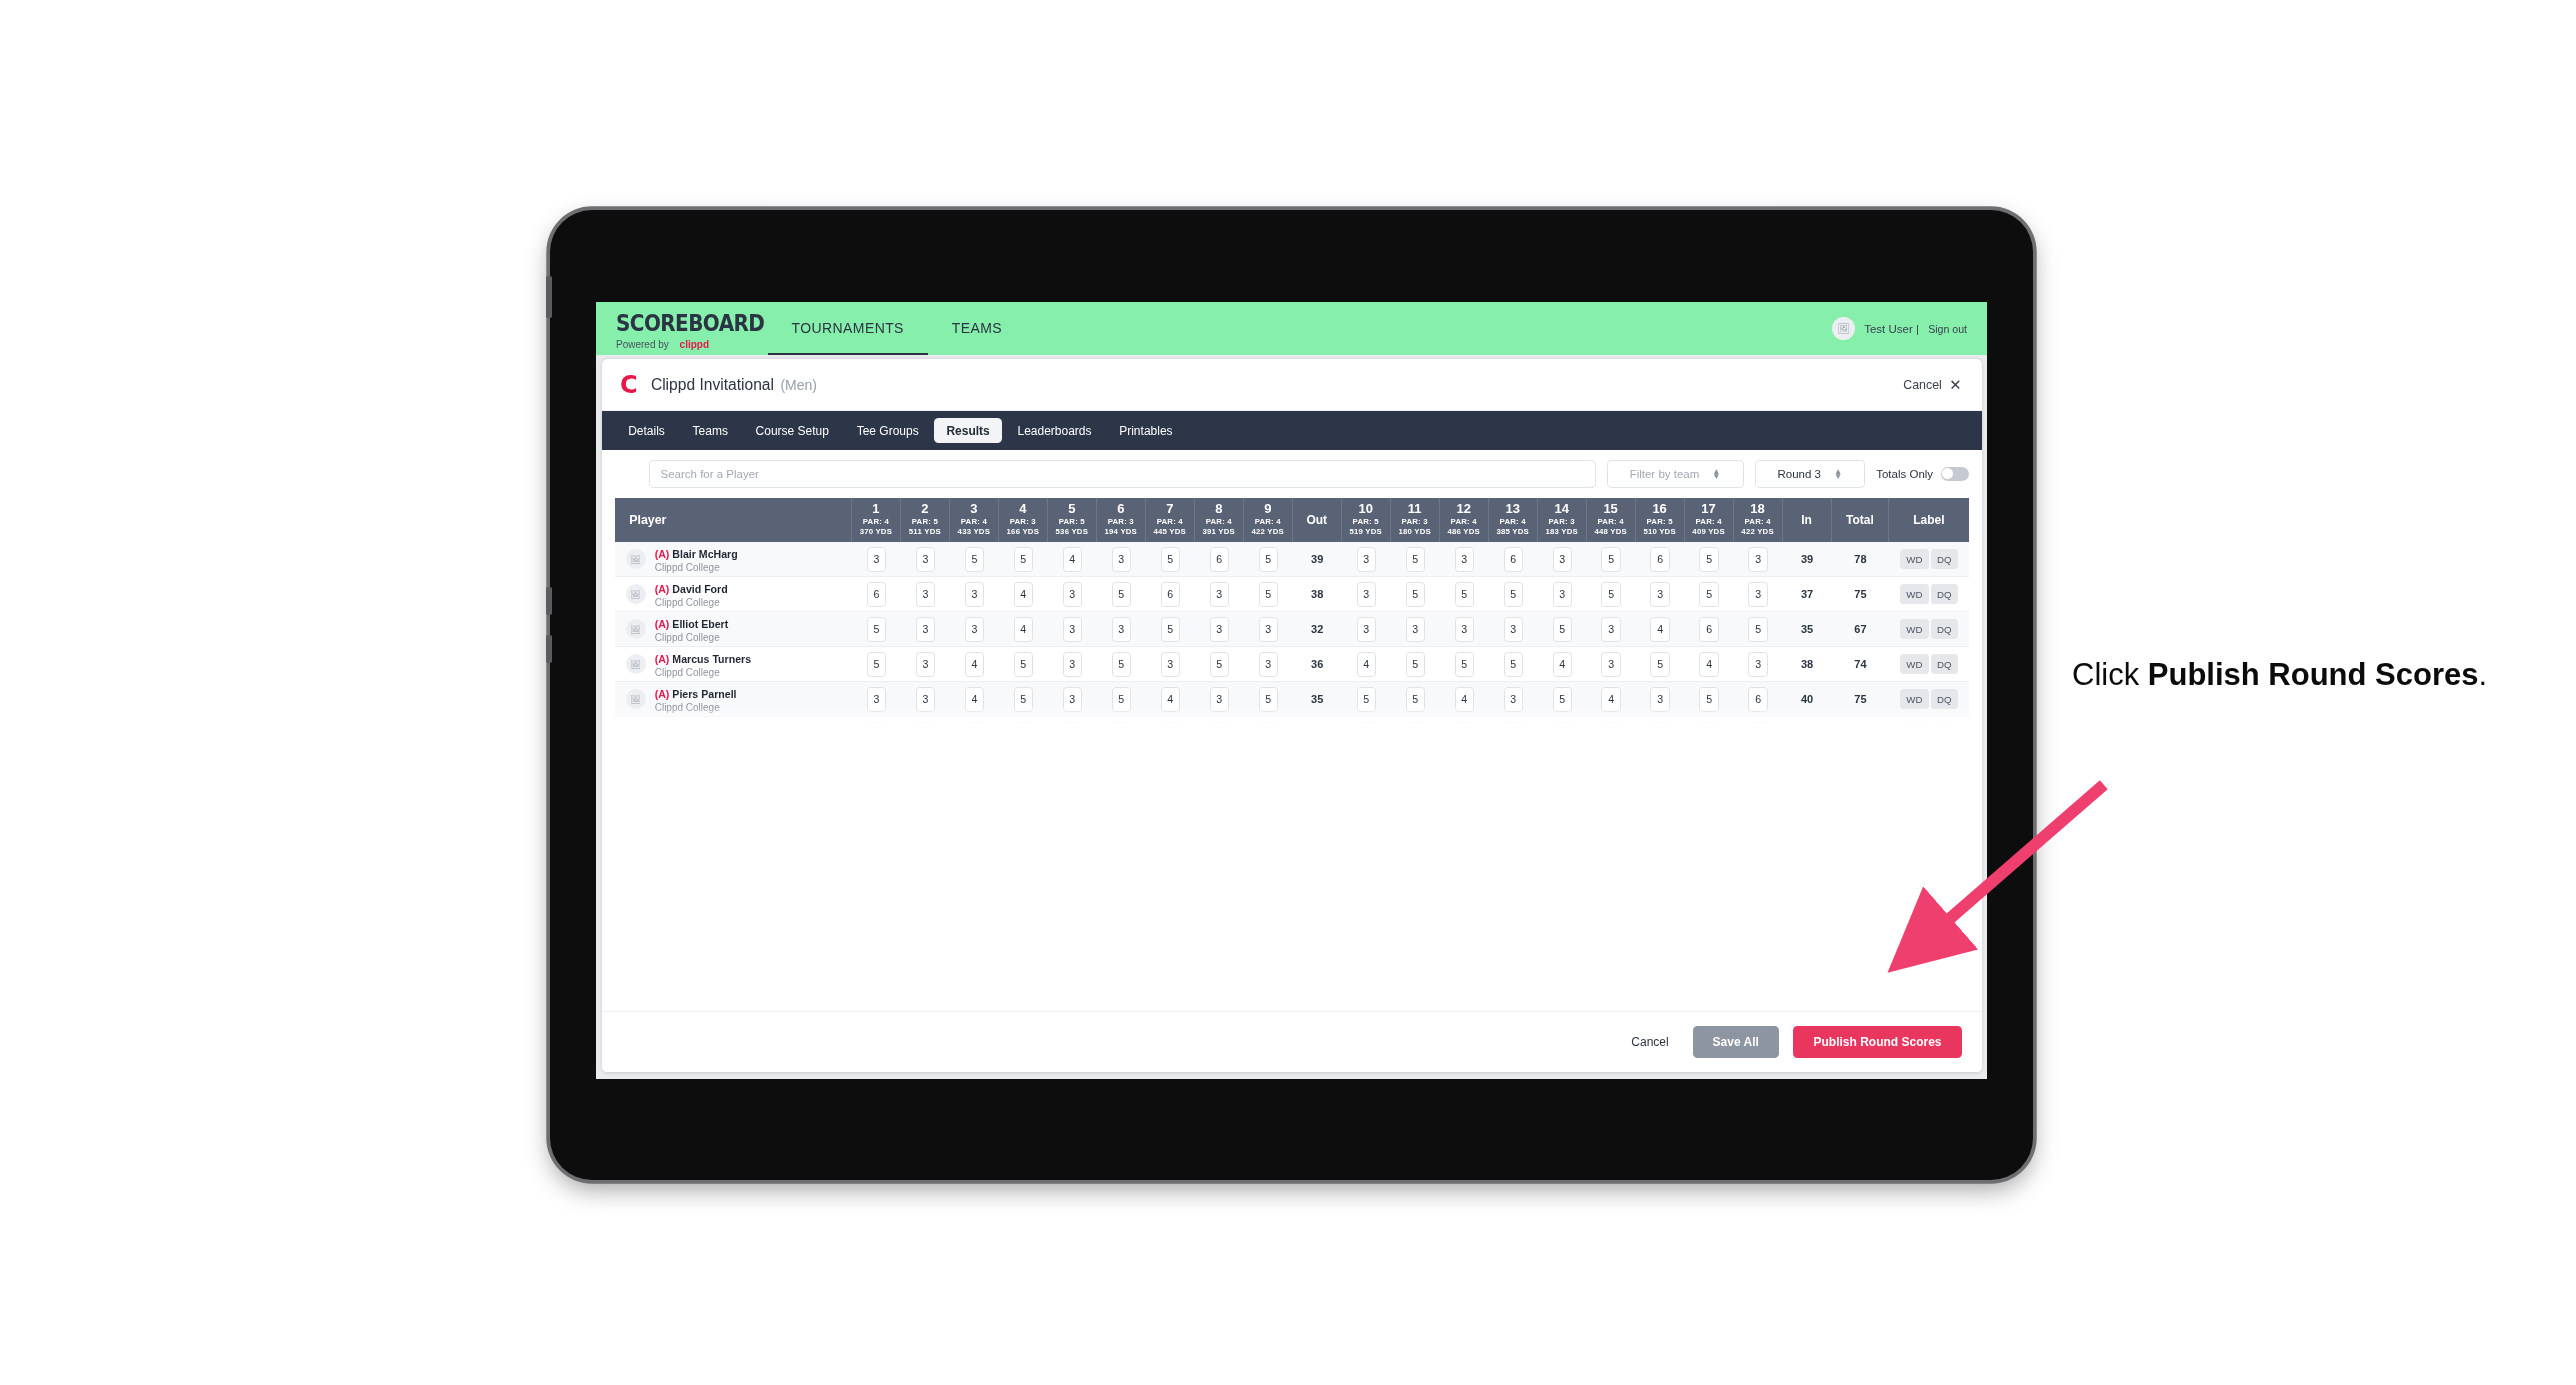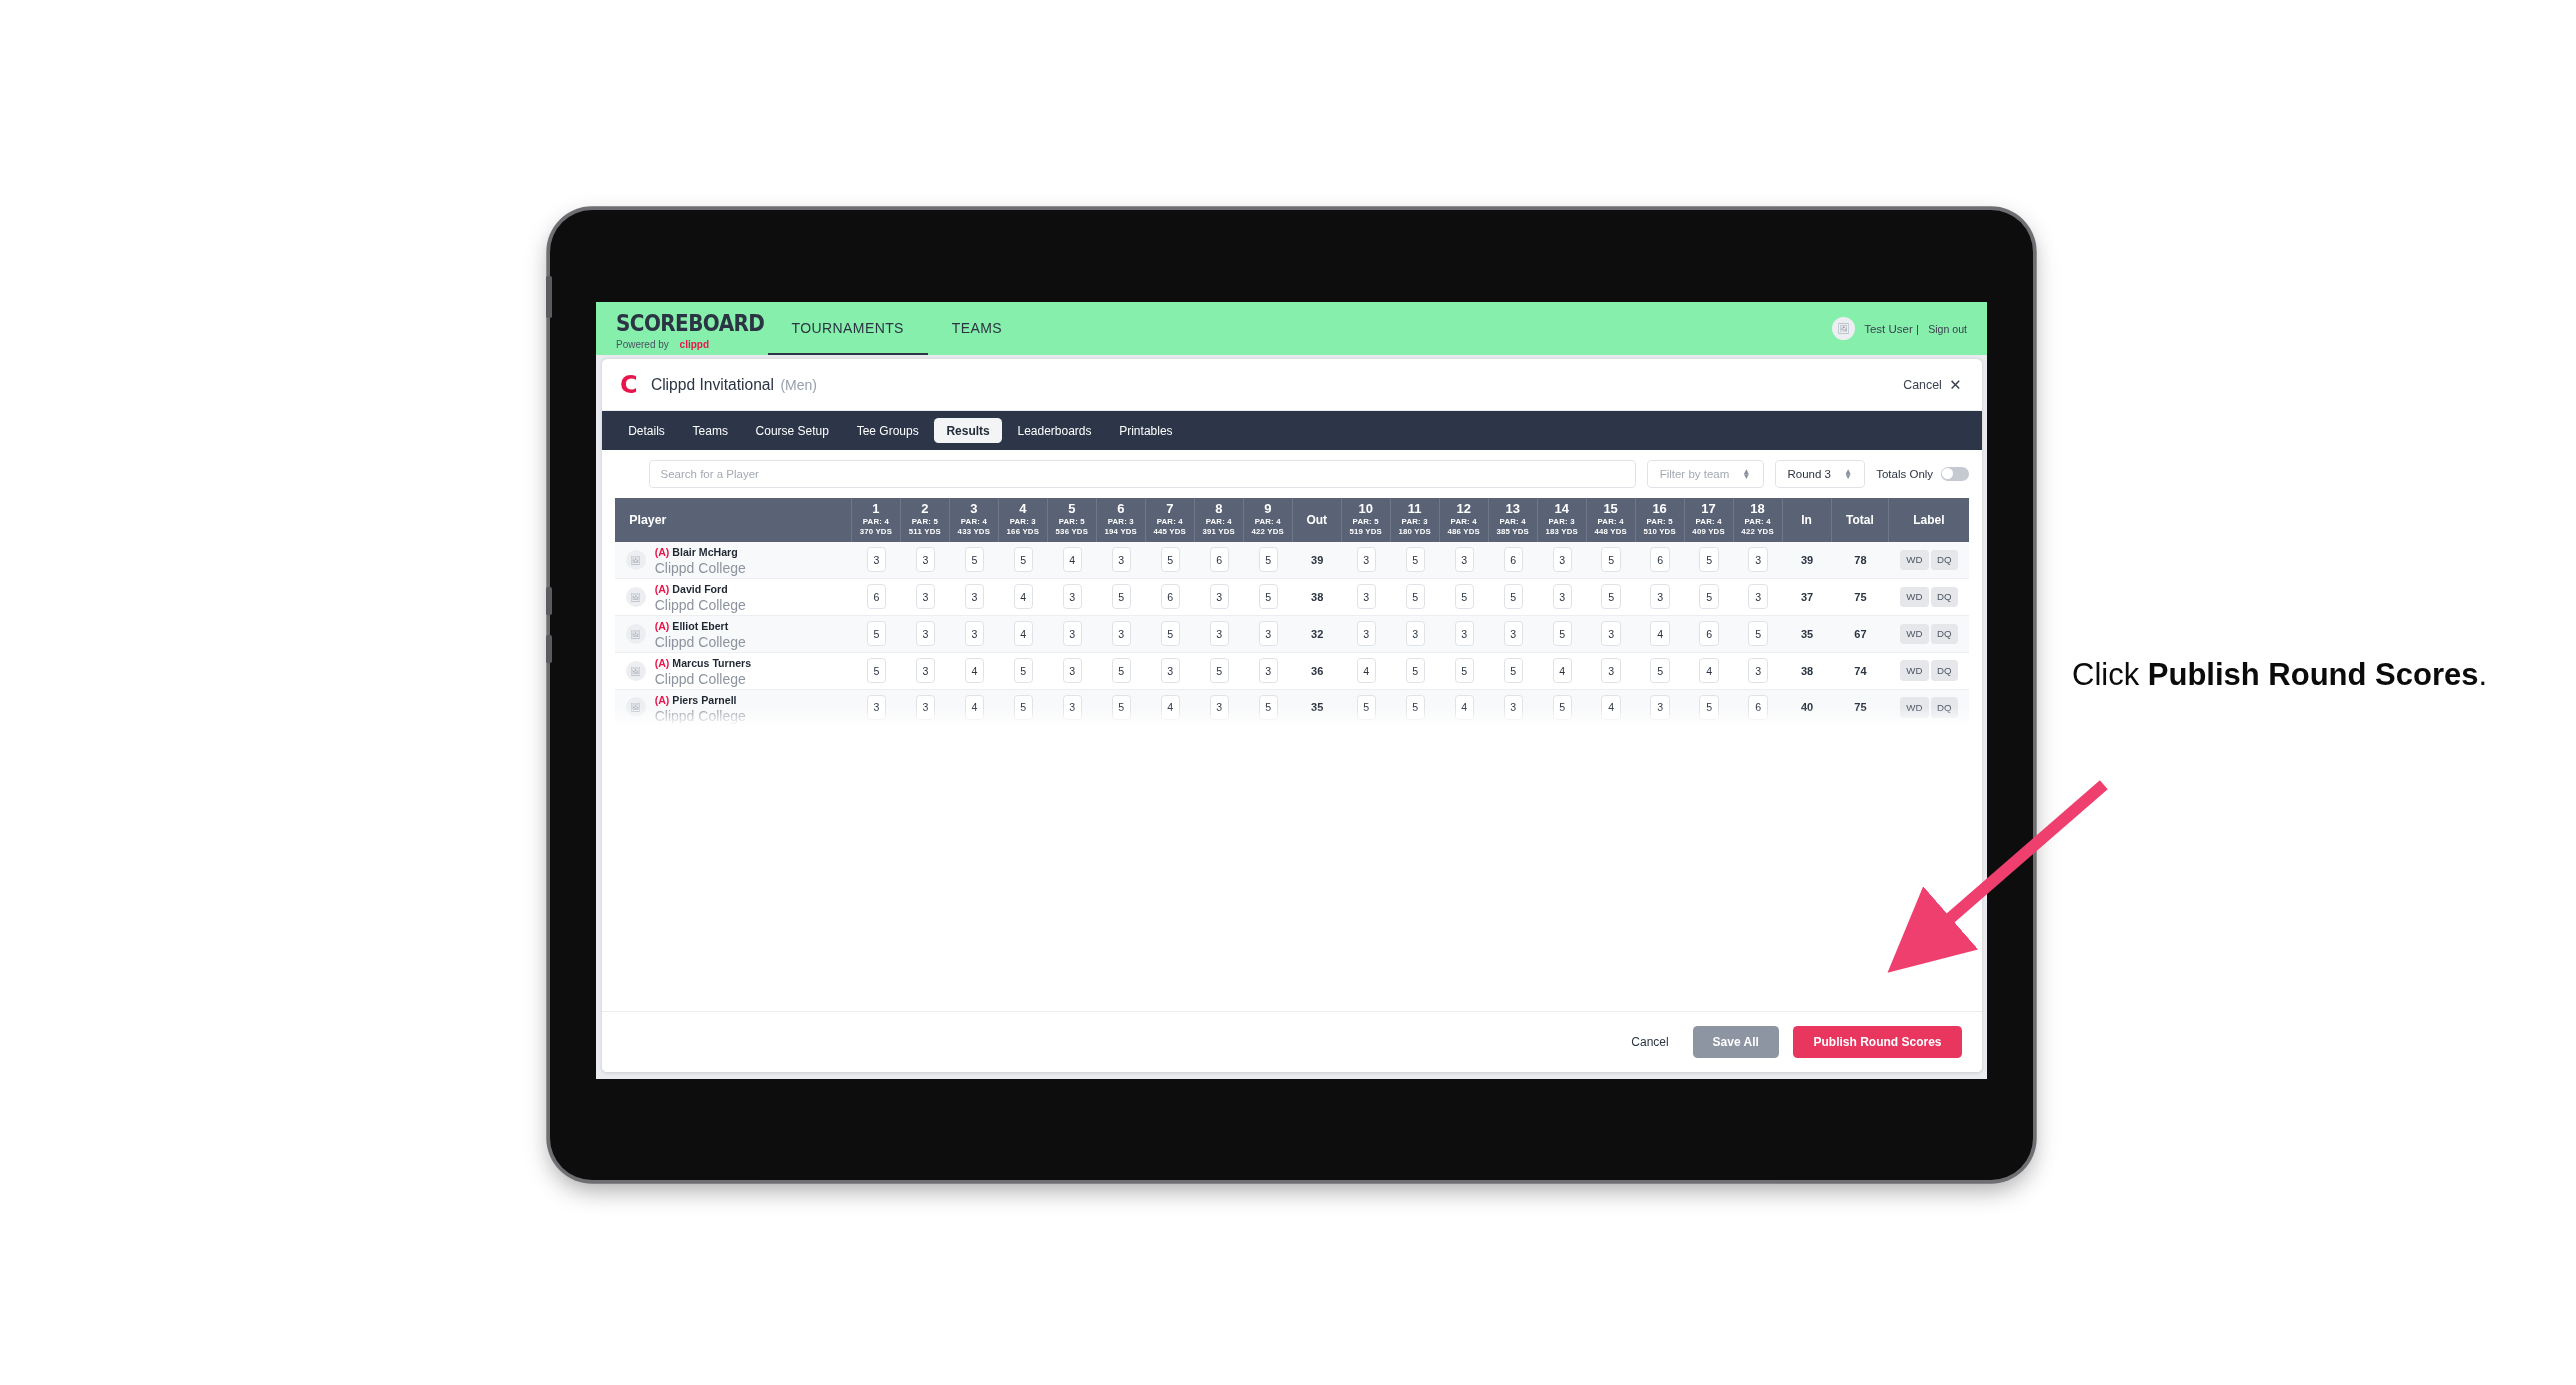--- a/index.html
+++ b/index.html
@@ -103,21 +103,21 @@
     height:48px; display:flex; align-items:center;
     padding: 0 13px; gap:11px; background:#fff;margin-left:34px;
   }
   .search-box {
     flex:1; height:28px; border:0.9px solid #dfe2e7; border-radius:4.6px;
     display:flex; align-items:center; padding:0 11px;
     font-size:11.5px; color:#a3a9b3;
   }
   .select-box {
     height:28px; border:0.9px solid #dfe2e7; border-radius:4.6px;
-    display:flex; align-items:center; gap:13px; padding:0 12px;
+    display:flex; align-items:center; gap:13px; padding:0 22px;
     font-size:11.5px; color:#2b3442; cursor:pointer;
   }
   .select-box.placeholder { color:#a3a9b3; }
   .sel-caret { display:flex; flex-direction:column; line-height:.62; color:#8a919d; font-size:8.3px; }
   .toggle-wrap { display:flex; align-items:center; gap:7.4px; font-size:11.5px; color:#2b3442; }
   .toggle {
     width:28px; height:14.7px; border-radius:8.3px; background:#c5cad2;
     position:relative; cursor:pointer;
   }
   .toggle .knob {
@@ -147,21 +147,21 @@
 
   .player-cell { display:flex; align-items:center; gap:9.2px; padding-left:11px; }
   .p-avatar {
     width:20px; height:20px; border-radius:50%; background:#eceef1;
     display:flex; align-items:center; justify-content:center;
     color:#9aa1ad; font-size:8.3px; flex:none;
   }
   .p-texts { text-align:left; line-height:1.25; }
   .p-name { font-size:10.6px; color:#1f2733; font-weight:bold; }
   .p-name .amateur { color:#e8174b; }
-  .p-team { font-size:14px; color:#8d949f; }
+  .p-team { font-size:10px; color:#8d949f; }
 
   .score-box {
     display:inline-flex; align-items:center; justify-content:center;
     width:19.3px; height:25px; border:0.9px solid #dfe2e7; border-radius:3.7px;
     background:#ffffff; font-size:10.6px; color:#2b3442;
   }
   .agg-cell { font-size:11px; font-weight:bold; color:#2b3442; }
   .label-cell { padding:0 5.5px; }
   .label-group { display:inline-flex; gap:1.8px; }
   .label-chip {

